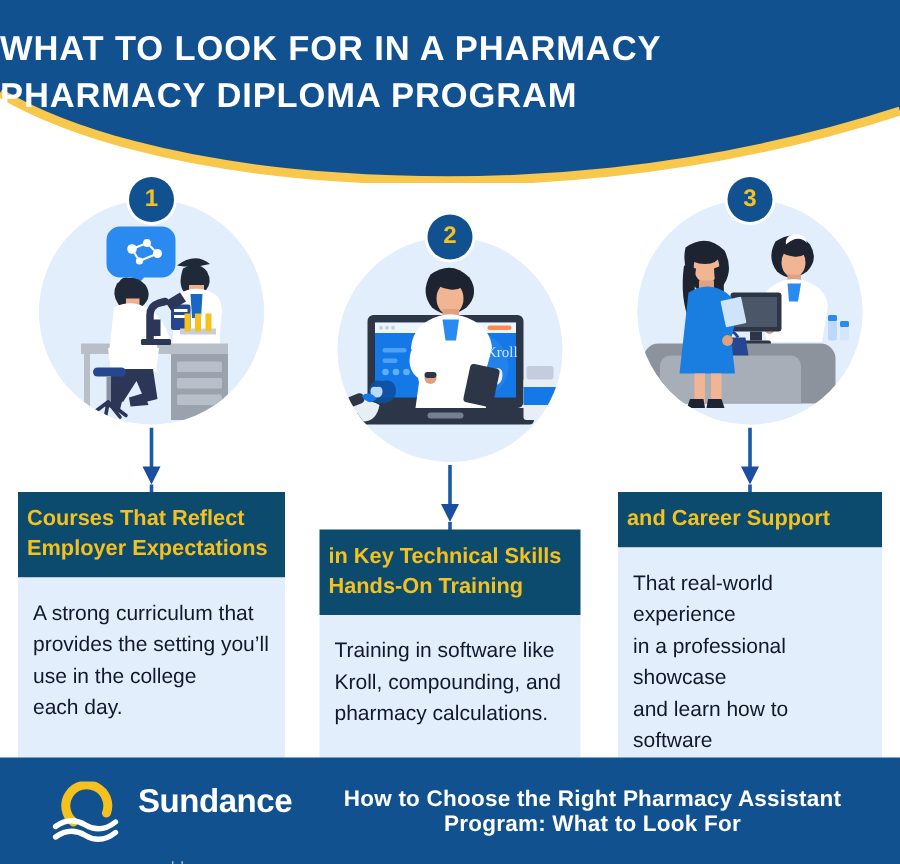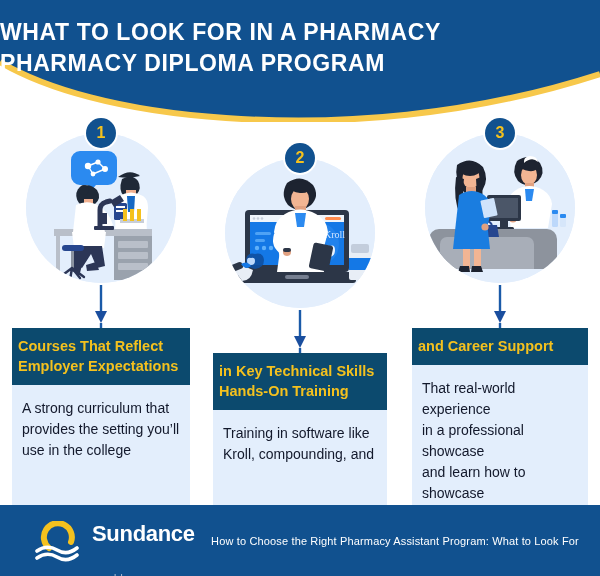--- a/index.html
+++ b/index.html
@@ -101,21 +101,21 @@
     color:#ffffff;font-weight:bold;font-size:22px;letter-spacing:-0.3px;
     line-height:20px;
   }
   .logo-sub{
     position:absolute;left:60px;top:23px;
     color:#b9c7d8;font-size:10px;letter-spacing:4.2px;font-weight:normal;margin-top:29px;
   }
   .footer-text{
     position:absolute;left:205px;top:0;height:71px;width:380px;
     display:flex;align-items:center;justify-content:center;
-    color:#ffffff;font-size:11px;font-weight:normal;letter-spacing:0.15px;
+    color:#ffffff;font-size:15px;font-weight:bold;letter-spacing:0.15px;
     text-align:center;
   }
 </style>
 </head>
 <body>
 
 <div class="page">
 
   <div class="header">
     <svg width="600" height="122" viewBox="0 0 600 122">
@@ -203,20 +203,21 @@
 
     <div class="card card-1">
       <div class="card-head">
         <span class="line">Courses That Reflect</span>
         <span class="line">Employer Expectations</span>
       </div>
       <div class="card-body">
         <span class="line">A strong curriculum that</span>
         <span class="line">provides the setting you’ll</span>
         <span class="line">use in the college</span>
+        <span class="line">each day.</span>
       </div>
     </div>
   </div>
 
   <div class="col col-2">
 
     <div class="illus-wrap">
       <div class="badge">
         <span>2</span>
       </div>
@@ -280,20 +281,21 @@
     </div>
 
     <div class="card card-2">
       <div class="card-head">
         <span class="line">in Key Technical Skills</span>
         <span class="line">Hands-On Training</span>
       </div>
       <div class="card-body">
         <span class="line">Training in software like</span>
         <span class="line">Kroll, compounding, and</span>
+        <span class="line">pharmacy calculations.</span>
       </div>
     </div>
   </div>
 
   <div class="col col-3">
 
     <div class="illus-wrap">
       <div class="badge">
         <span>3</span>
       </div>
@@ -357,21 +359,21 @@
       </svg>
     </div>
 
     <div class="card card-3">
       <div class="card-head">
         <span class="line">and Career Support</span>
       </div>
       <div class="card-body">
         <span class="line">That real-world experience</span>
         <span class="line">in a professional showcase</span>
-        <span class="line">and learn how to showcase</span>
+        <span class="line">and learn how to software</span>
         <span class="line">it to employers.</span>
       </div>
     </div>
   </div>
 
   <div class="footer">
     <div class="logo">
       <svg width="140" height="42" viewBox="0 0 140 42">
         <path d="M14 27 a14 14 0 1 1 22 -6" fill="none" stroke="#f4c11e" stroke-width="6" stroke-linecap="round"></path>
         <path d="M2 30 q10 -7 20 -1 q10 6 20 -2" fill="none" stroke="#ffffff" stroke-width="3.6" stroke-linecap="round"></path>

